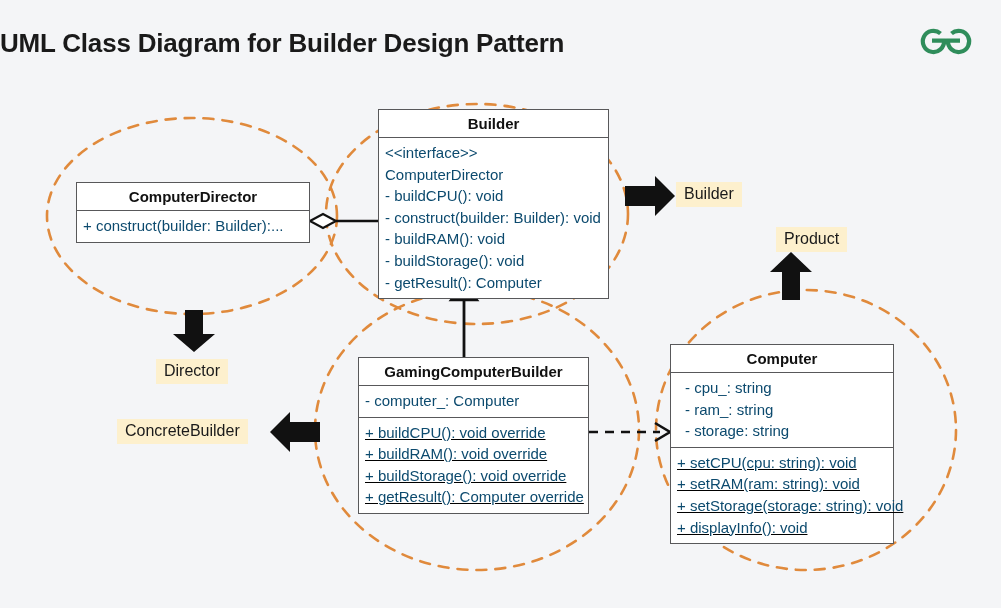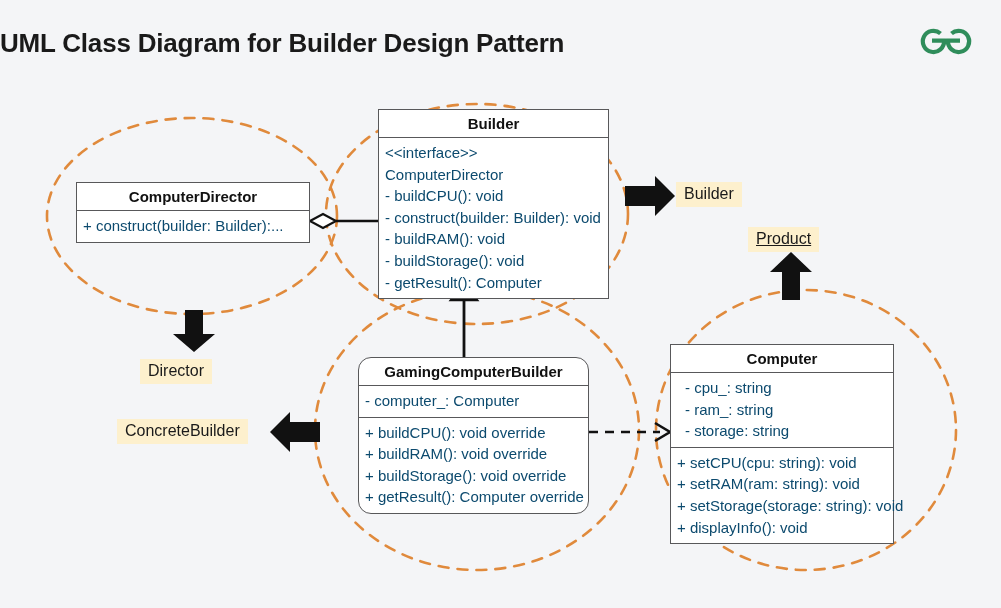--- a/index.html
+++ b/index.html
@@ -63,48 +63,49 @@
     padding: 5px 4px 5px 4px;
     border-bottom: 1.6px solid #58585a;
     box-sizing: border-box;
   }
   .uml-compartment {
     padding: 4px 6px 5px 6px;
     box-sizing: border-box;
   }
   .uml-compartment + .uml-compartment {
     border-top: 1.6px solid #58585a;
+    text-decoration: underline;
   }
   .uml-line {
     font-size: 15px;
     color: #0c4a6e;
     line-height: 1.44;
     white-space: nowrap;
   }
   .uml-line.indent { padding-left: 8px; }
 
   
   #class-computerdirector { left: 76px;  top: 182px; width: 234px; }
   #class-builder          { left: 378px; top: 109px; width: 231px; }
-  #class-gamingbuilder    { left: 358px; top: 357px; width: 231px; border-radius: 13px; }
+  #class-gamingbuilder    { left: 358px; top: 357px; width: 231px; }
   #class-computer         { left: 670px; top: 344px; width: 224px; }
 
   
   .annot {
     position: absolute;
     background: #fdf0cd;
     color: #1a1a1a;
     font-size: 16px;
     padding: 3px 8px 4px 8px;
     white-space: nowrap;
     z-index: 6;
   }
   #annot-builder         { left: 676px; top: 182px; }
-  #annot-product         { left: 748px; top: 227px; text-decoration: underline; }
-  #annot-director        { left: 140px; top: 359px; }
+  #annot-product         { left: 776px; top: 227px; }
+  #annot-director        { left: 156px; top: 359px; }
   #annot-concretebuilder { left: 117px; top: 419px; text-align: right; }
 </style>
 </head>
 <body>
 
 <div id="canvas">
 
   <div class="page-title">UML Class Diagram for Builder Design Pattern</div>
 
   <div class="logo">

